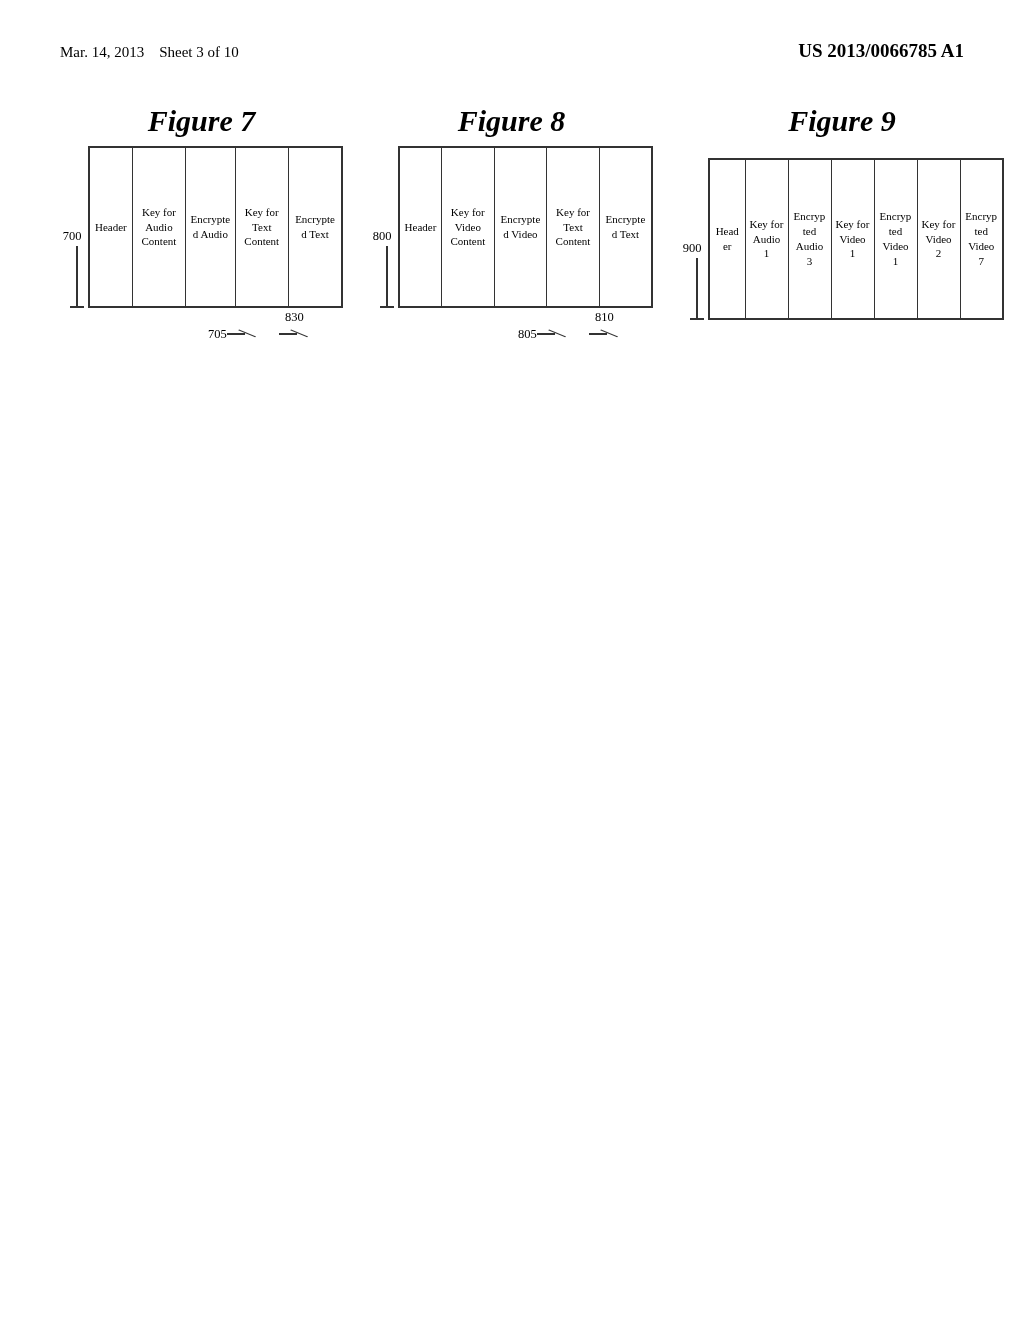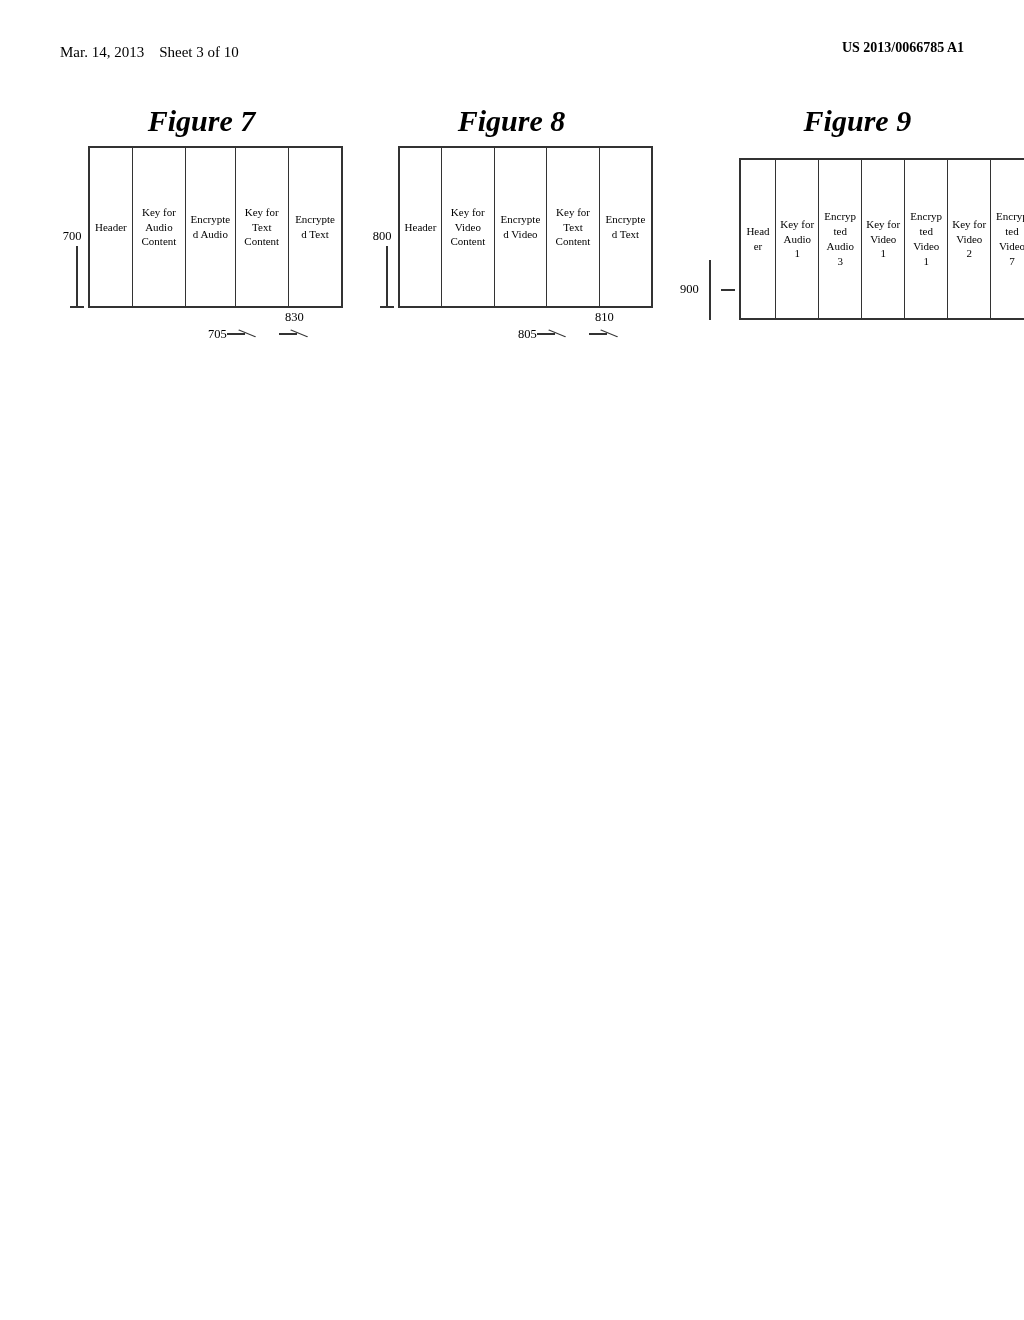--- a/index.html
+++ b/index.html
@@ -26,21 +26,21 @@
       max-width: 320px;
     }
 
     .page-header-center {
       font-size: 15px;
       text-align: center;
       line-height: 1.6;
     }
 
     .page-header-right {
-      font-size: 14px;
+      font-size: 19px;
       text-align: right;
       font-weight: bold;
     }
 
     table.pkt {
       border-collapse: collapse;
       border: 2px solid #333;
       table-layout: fixed;
     }
 
@@ -178,21 +178,21 @@
             <div style="font-size:14px; color:#333; transform: rotate(-40deg); margin-left:-2px;">╲</div>
           </div>
         </div>
       </div>
     </div>
 
     <div class="one-figure" style="margin-right:22px;gap:12px;">
       <div class="fig-name" style="width:270px;">Figure 9</div>
       <div style="position:relative; display:flex; flex-direction:row; align-items:flex-end;">
 
-        <div style="display:flex; flex-direction:row; align-items:center; margin-right:4px;">
+        <div style="display:flex; flex-direction:column; align-items:center; margin-right:4px;">
           <span class="ref-num" style="margin-bottom:2px;">900</span>
           <div style="width:2px; height:60px; background:#333; margin-left:10px;"></div>
           <div style="width:14px; height:2px; background:#333; margin-left:10px;"></div>
         </div>
         <table class="pkt" style="width:255px;">
           <tbody>
               <tr>
             <td style="width:36px; height:160px;">Header</td>
             <td style="width:43px; height:160px;">Key for Audio 1</td>
             <td style="width:43px; height:160px;">Encrypted Audio 3</td>

